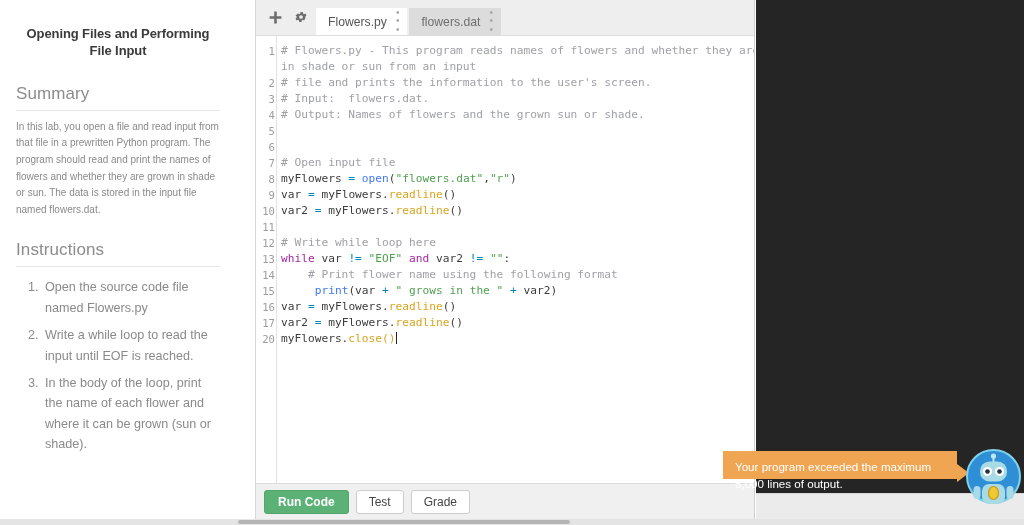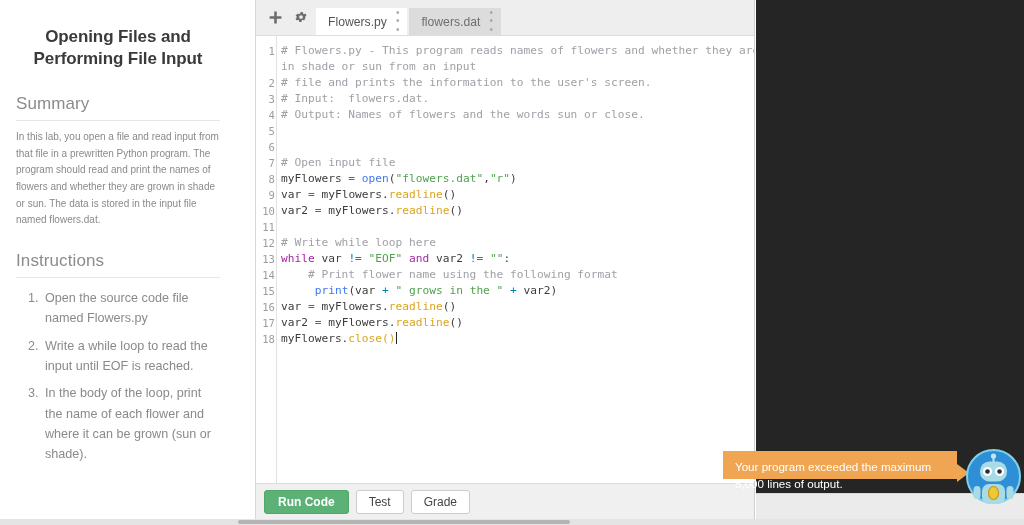--- a/index.html
+++ b/index.html
@@ -27,21 +27,21 @@
     overflow: hidden;
     padding: 0 16px 0 16px;
   }
   #left-scroll {
     position: absolute;
     left: 0; top: 0;
     width: 236px;
     padding: 16px 16px 10px 16px;
   }
   .lab-title {
-    font-size: 17px;
+    font-size: 13px;
     font-weight: bold;
     color: #3a3a3a;
     text-align: center;
     line-height: 1.3;
     margin: 10px 0 24px 0;
     letter-spacing: -0.1px;
   }
   .sec-heading {
     font-size: 17px;
     color: #8c8c8c;
@@ -335,35 +335,35 @@
         </div>
     </div>
 
     <div id="code-area">
       <div id="gutter"></div>
       <div class="code-wrap" id="code-wrap">
           <div class="crow tall"><span class="lnum">1</span><span class="ctext"><span class="cm"># Flowers.py - This program reads names of flowers and whether they are grown
 in shade or sun from an input</span></span></div>
           <div class="crow"><span class="lnum">2</span><span class="ctext"><span class="cm"># file and prints the information to the user's screen.</span></span></div>
           <div class="crow"><span class="lnum">3</span><span class="ctext"><span class="cm"># Input:  flowers.dat.</span></span></div>
-          <div class="crow"><span class="lnum">4</span><span class="ctext"><span class="cm"># Output: Names of flowers and the words sun or close.</span></span></div>
+          <div class="crow"><span class="lnum">4</span><span class="ctext"><span class="cm"># Output: Names of flowers and the grown sun or shade.</span></span></div>
           <div class="crow"><span class="lnum">5</span><span class="ctext"></span></div>
           <div class="crow"><span class="lnum">6</span><span class="ctext"></span></div>
           <div class="crow"><span class="lnum">7</span><span class="ctext"><span class="cm"># Open input file</span></span></div>
           <div class="crow"><span class="lnum">8</span><span class="ctext"><span class="pl">myFlowers </span><span class="op">=</span><span class="pl"> </span><span class="bi">open</span><span class="pl">(</span><span class="st">"flowers.dat"</span><span class="pl">,</span><span class="st">"r"</span><span class="pl">)</span></span></div>
           <div class="crow"><span class="lnum">9</span><span class="ctext"><span class="pl">var </span><span class="op">=</span><span class="pl"> myFlowers.</span><span class="fn">readline</span><span class="pl">()</span></span></div>
           <div class="crow"><span class="lnum">10</span><span class="ctext"><span class="pl">var2 </span><span class="op">=</span><span class="pl"> myFlowers.</span><span class="fn">readline</span><span class="pl">()</span></span></div>
           <div class="crow"><span class="lnum">11</span><span class="ctext"></span></div>
           <div class="crow"><span class="lnum">12</span><span class="ctext"><span class="cm"># Write while loop here</span></span></div>
           <div class="crow"><span class="lnum">13</span><span class="ctext"><span class="kw">while</span><span class="pl"> var </span><span class="op">!=</span><span class="pl"> </span><span class="st">"EOF"</span><span class="pl"> </span><span class="kw">and</span><span class="pl"> var2 </span><span class="op">!=</span><span class="pl"> </span><span class="st">""</span><span class="pl">:</span></span></div>
           <div class="crow"><span class="lnum">14</span><span class="ctext"><span class="cm">    # Print flower name using the following format</span></span></div>
           <div class="crow"><span class="lnum">15</span><span class="ctext"><span class="pl">     </span><span class="bi">print</span><span class="pl">(var </span><span class="op">+</span><span class="pl"> </span><span class="st">" grows in the "</span><span class="pl"> </span><span class="op">+</span><span class="pl"> var2)</span></span></div>
           <div class="crow"><span class="lnum">16</span><span class="ctext"><span class="pl">var </span><span class="op">=</span><span class="pl"> myFlowers.</span><span class="fn">readline</span><span class="pl">()</span></span></div>
           <div class="crow"><span class="lnum">17</span><span class="ctext"><span class="pl">var2 </span><span class="op">=</span><span class="pl"> myFlowers.</span><span class="fn">readline</span><span class="pl">()</span></span></div>
-          <div class="crow"><span class="lnum">18</span><span class="ctext"><span class="pl">myFlowers.</span><span class="fn">close</span><span class="fn">()</span><span class="caret"></span></span></div>
+          <div class="crow"><span class="lnum">20</span><span class="ctext"><span class="pl">myFlowers.</span><span class="fn">close</span><span class="fn">()</span><span class="caret"></span></span></div>
         </div>
     </div>
 
     <div id="editor-footer">
       <div id="btn-holder" style="display:flex;align-items:flex-end;">
           <div class="btn primary">Run Code</div>
           <div class="btn">Test</div>
           <div class="btn">Grade</div>
         </div>
     </div>

